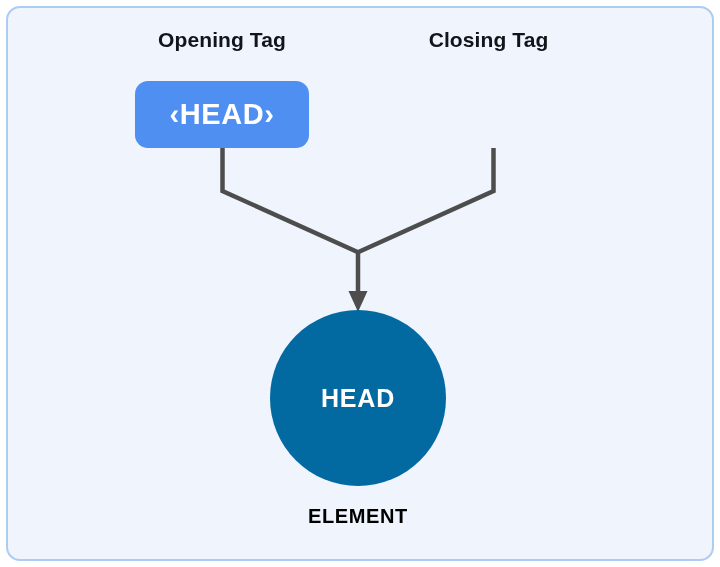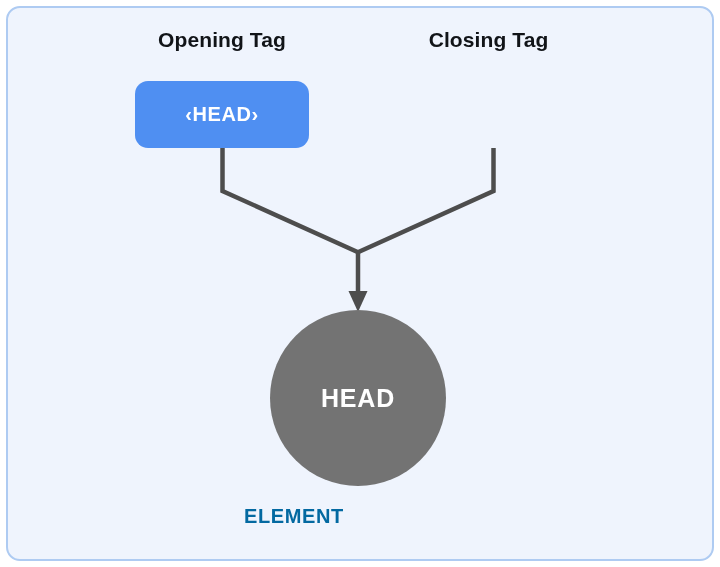--- a/index.html
+++ b/index.html
@@ -72,21 +72,21 @@
   #box-opening {
     left: 135px;
     width: 174px;
   }
   #box-closing {
     left: 408px;
     width: 173px;
   }
   .tag-text {
     color: #ffffff;
-    font-size: 20px;
+    font-size: 29px;
     font-weight: bold;
     letter-spacing: 0.6px;
     white-space: nowrap;
   }
 
   
   #connector {
     position: absolute;
     left: 0;
     top: 0;
@@ -96,41 +96,41 @@
   }
 
   
   #element-circle {
     position: absolute;
     left: 270px;
     top: 310px;
     width: 176px;
     height: 176px;
     border-radius: 50%;
-    background: #737373;
+    background: #0369a1;
     display: flex;
     align-items: center;
     justify-content: center;
   }
   #element-circle-text {
     color: #ffffff;
     font-size: 25px;
     font-weight: bold;
     letter-spacing: 0.8px;
   }
 
   #label-element {
     position: absolute;
-    left: 244px;
+    left: 228px;
     top: 505px;
     width: 260px;
-    text-align: left;
+    text-align: center;
     font-size: 20px;
     font-weight: bold;
-    color: #0369a1;
+    color: #000000;
     letter-spacing: 0.6px;
     white-space: nowrap;
   }
 </style>
 </head>
 <body>
 
 <div id="canvas">
 
   <div id="frame"></div>

